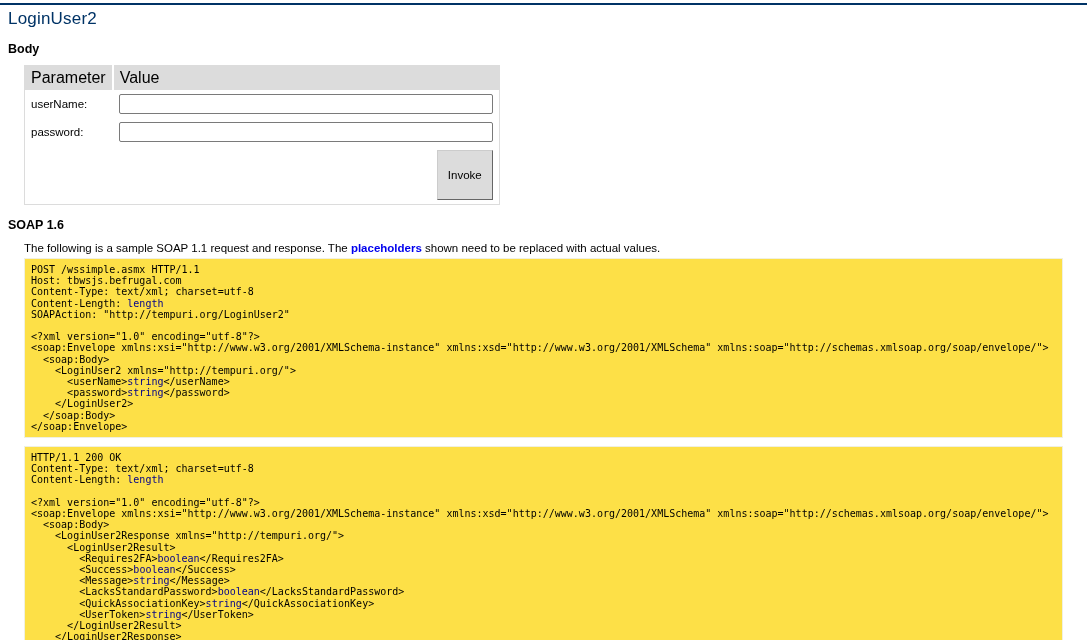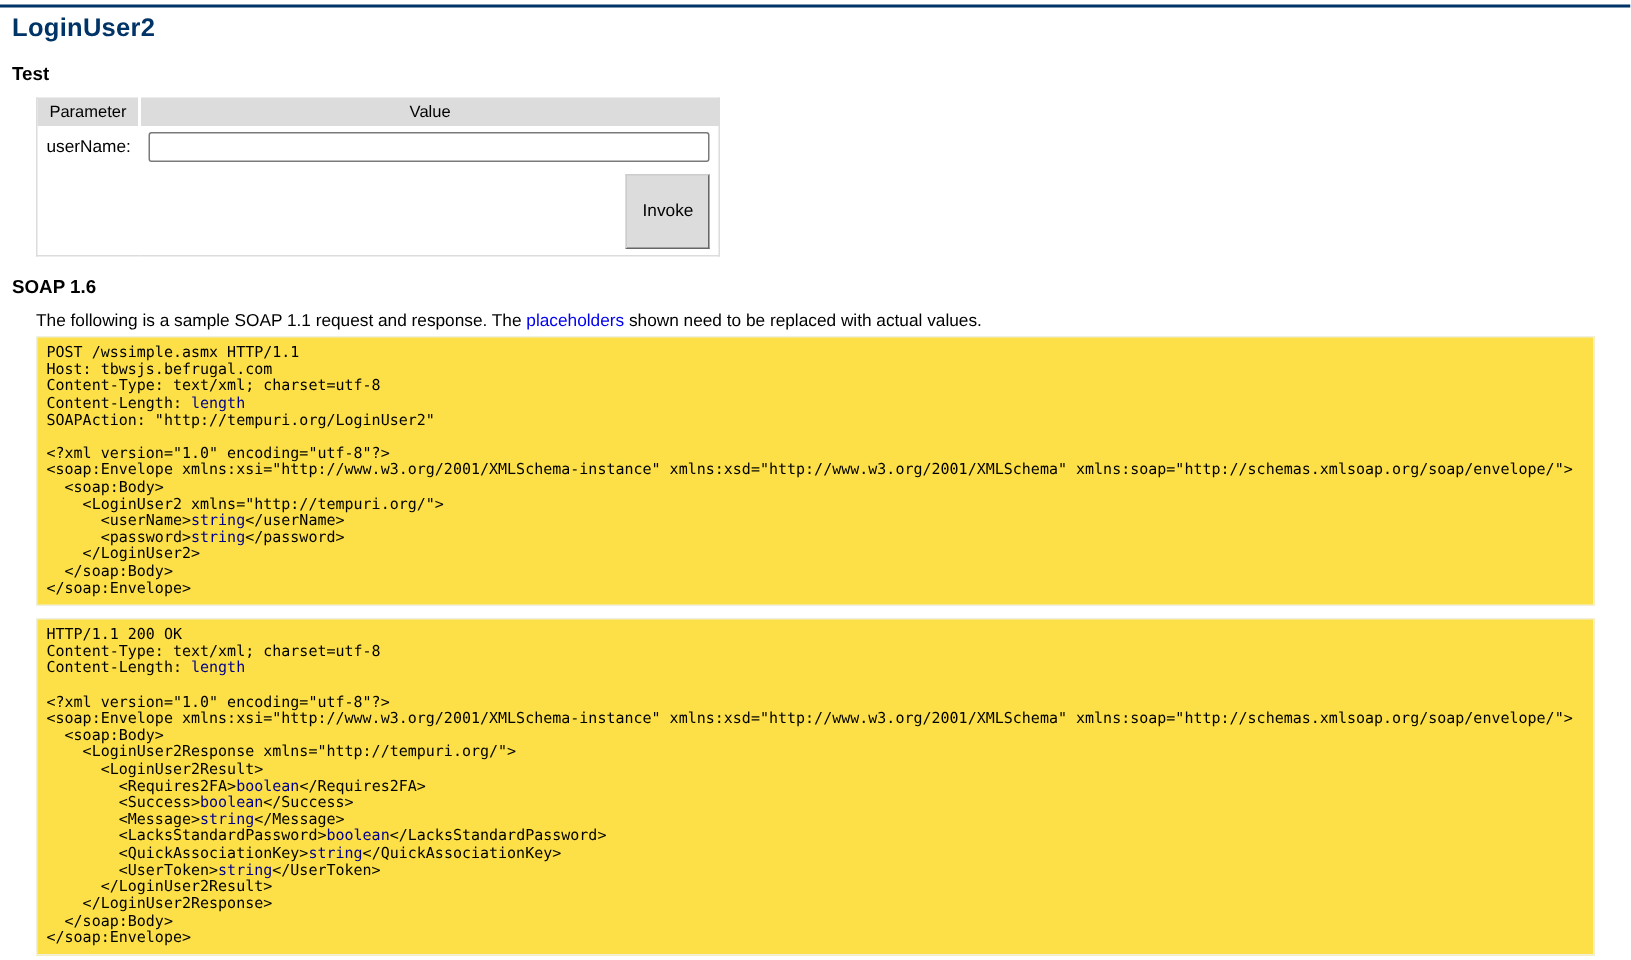--- a/index.html
+++ b/index.html
@@ -8,49 +8,49 @@
     width: 1087px; height: 640px; overflow: hidden;
     font-family: "Liberation Sans", "DejaVu Sans", sans-serif;
     color: #000000;
   }
   .op-title {
     margin: 3px 0 0 0;
     border-top: 2px solid #003366;
     padding: 4px 0 0 8px;
     color: #003366;
     font-size: 17px;
-    font-weight: bold;
+    font-weight: normal;
     letter-spacing: 0.2px;
   }
   h3.section-heading {
     margin: 13px 0 9px 8px;
     font-size: 12.5px;
     font-weight: bold;
     color: #000000;
   }
   .indent { margin-left: 24px; margin-right: 24px; }
   p.body-text {
     margin: 0 0 3px 0;
     font-size: 11.5px;
     line-height: 14px;
   }
-  a.placeholder-link { color: #0000ee; text-decoration: none; cursor: pointer; }
+  a.placeholder-link { color: #0000ee; text-decoration: none; cursor: pointer; font-weight: bold; }
 
   
   table.test-form {
     border-collapse: collapse;
     border: 1px solid #dcdcdc;
     width: 451px;
     margin-top: 2px;
   }
   table.test-form th {
     background: #dcdcdc;
     font-weight: normal;
-    font-size: 11px;
-    text-align: center;
+    font-size: 16px;
+    text-align: left;
     padding: 3px 6px 3px 6px;
   }
   table.test-form th.param-header { width: 74px; border-right: 2px solid #ffffff; }
   table.test-form td {
     font-size: 11.5px;
     padding: 4px 6px;
     vertical-align: middle;
   }
   td.param-label { white-space: nowrap; }
   input.frm-input {
@@ -88,32 +88,38 @@
     white-space: pre;
     overflow: hidden;
   }
   pre.soap-sample .value { color: #00008b; margin-top: 20px; }
 </style>
 </head>
 <body>
 
 <h2 class="op-title">LoginUser2</h2>
 
-<h3 class="section-heading">Test</h3>
+<h3 class="section-heading">Body</h3>
 
 <div class="indent">
 
   <table class="test-form">
     <tbody>
         <tr>
       <th class="param-header">Parameter</th>
       <th>Value</th>
     </tr>
     <tr>
       <td class="param-label">userName:</td>
+      <td>
+        <input class="frm-input" type="text" value="" style="">
+      </td>
+    </tr>
+    <tr>
+      <td class="param-label">password:</td>
       <td>
         <input class="frm-input" type="text" value="" style="">
       </td>
     </tr>
     <tr>
       <td colspan="2" class="invoke-cell">
         <button class="invoke-btn">Invoke</button>
       </td>
     </tr>
   </tbody>

